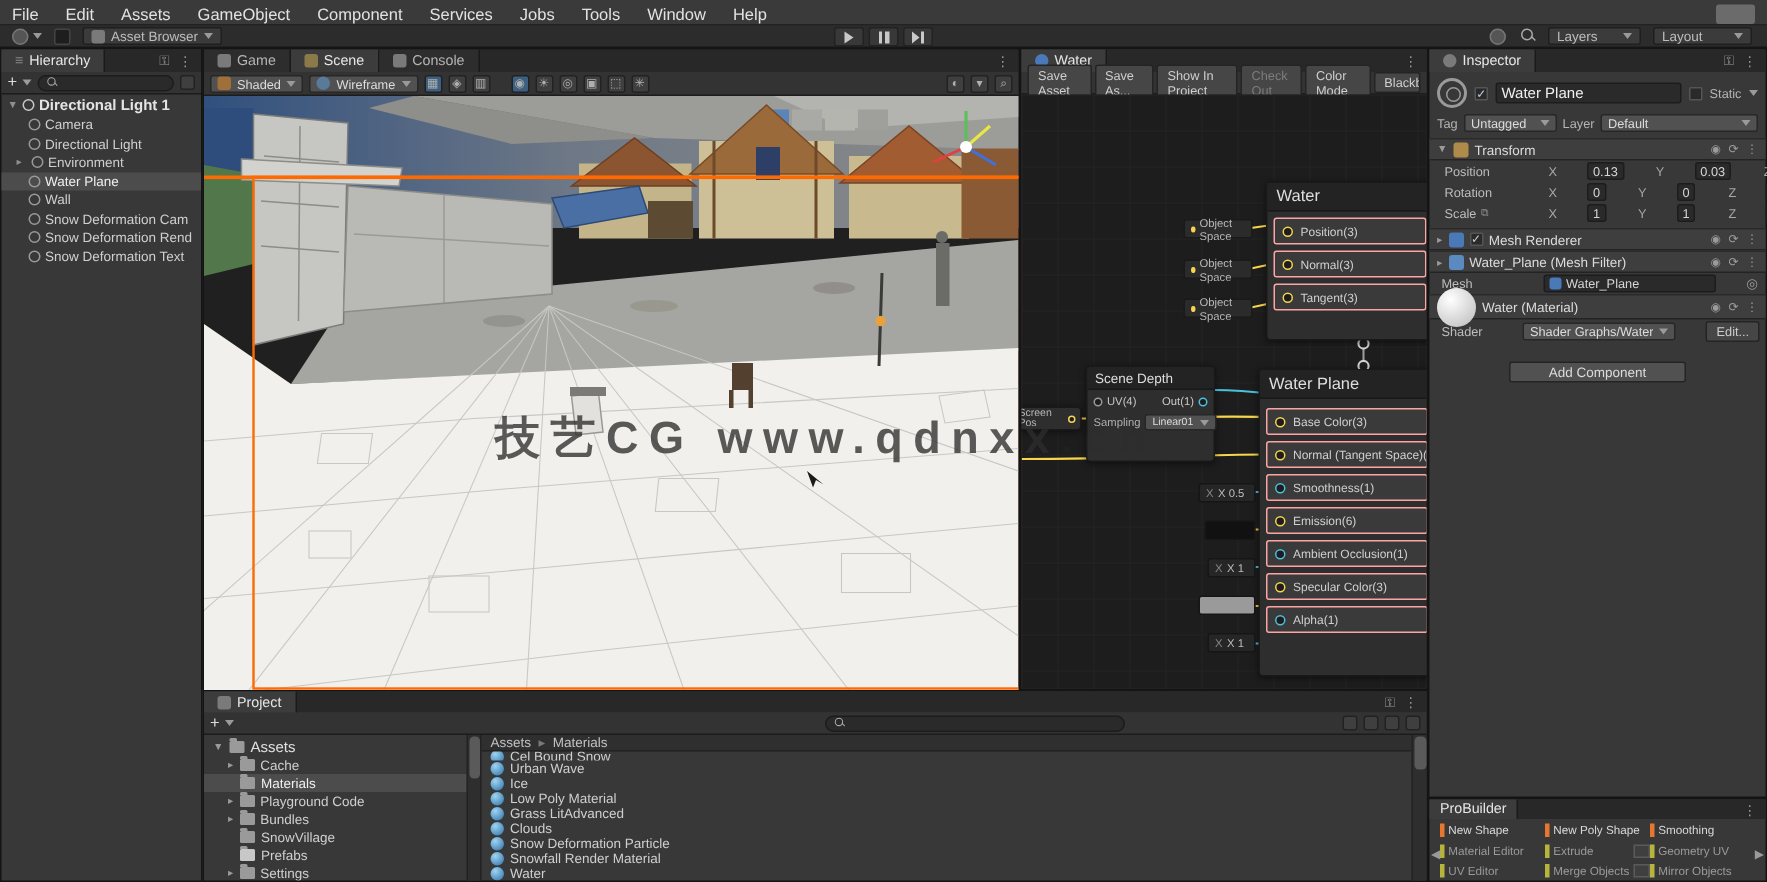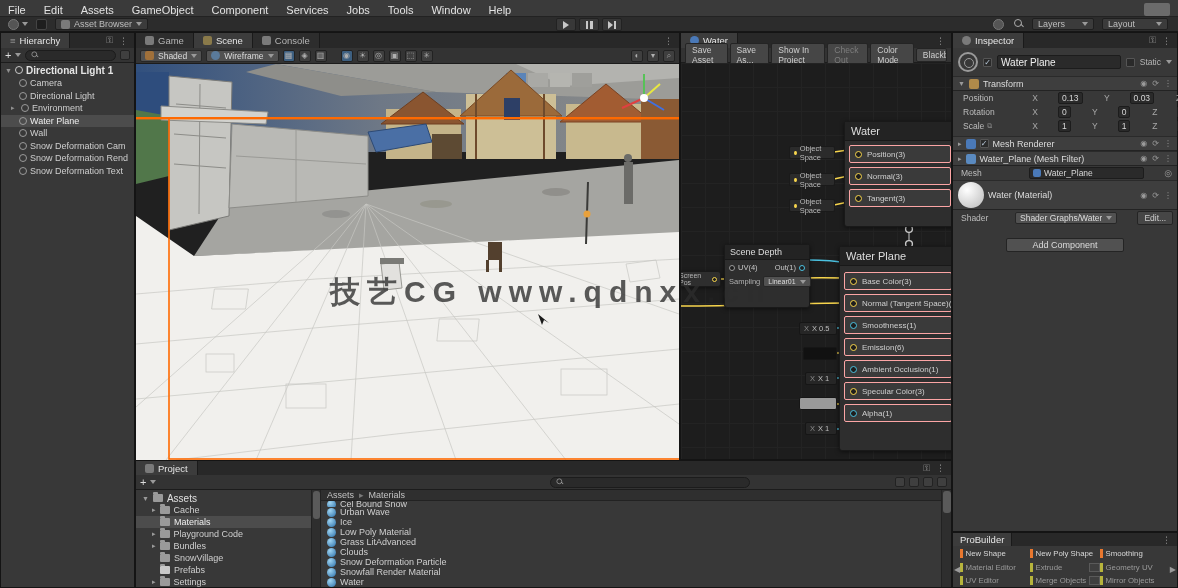--- a/index.html
+++ b/index.html
@@ -525,20 +525,32 @@
   <div class="insp-header">
     <div class="prefab-ic"></div>
     <div class="chk">✓</div>
     <div class="field" style="flex:1;height:14px;font-size:10px;color:#efefef">
         <span>Water Plane</span>
       </div>
     <div class="chk"></div>
     <span style="font-size:8.5px;color:#b5b5b5">Static</span>
     <div class="caret"></div>
   </div>
+  <div style="display:flex;align-items:center;gap:4px;padding:0 5px 4px 5px;font-size:8.5px;color:#b5b5b5">
+    <span>Tag</span>
+    <div class="drop" style="width:62px">
+        <span>Untagged</span>
+        <div class="caret" style="margin-left:auto"></div>
+      </div>
+    <span>Layer</span>
+    <div class="drop" style="flex:1">
+        <span>Default</span>
+        <div class="caret" style="margin-left:auto"></div>
+      </div>
+  </div>
 
   <div class="comp-header">
     <span style="font-size:7px;color:#9a9a9a">▼</span>
     <div class="comp-ic" style="background:#b08a4a"></div>
     <span>Transform</span>
     <div class="hd-icons">
         <span>◉</span>
         <span>⟳</span>
         <span>⋮</span>
       </div>
@@ -615,21 +627,21 @@
   </div>
   <div class="trow" style="padding-left:8px">
     <span class="lab">Mesh</span>
     <div class="field" style="flex:1">
       <div class="comp-ic" style="background:#4a79b8;width:8px;height:8px;margin-right:3px"></div>
       <span>Water_Plane</span>
     </div>
     <span style="color:#9a9a9a;font-size:9px">◎</span>
   </div>
 
-  <div class="comp-header" style="height:30px">
+  <div class="comp-header" style="height:17px">
     <div class="sphere"></div>
     <span>Water (Material)</span>
     <div class="hd-icons">
         <span>◉</span>
         <span>⟳</span>
         <span>⋮</span>
       </div>
   </div>
   <div class="trow" style="padding-left:8px">
     <span style="width:34px;flex:none">Shader</span>

